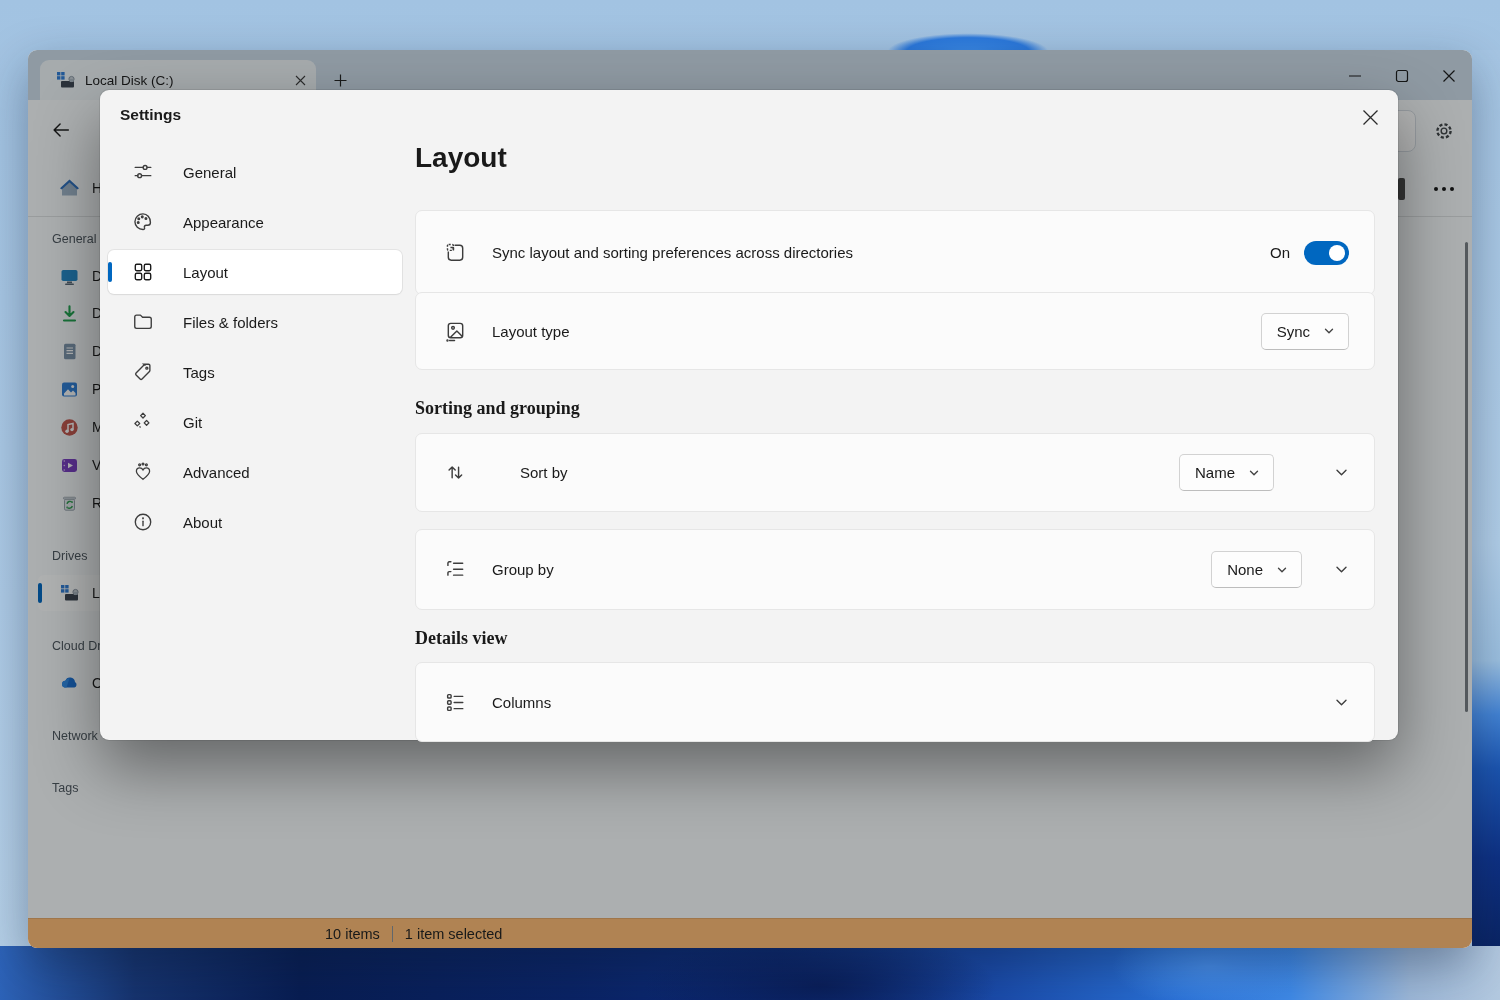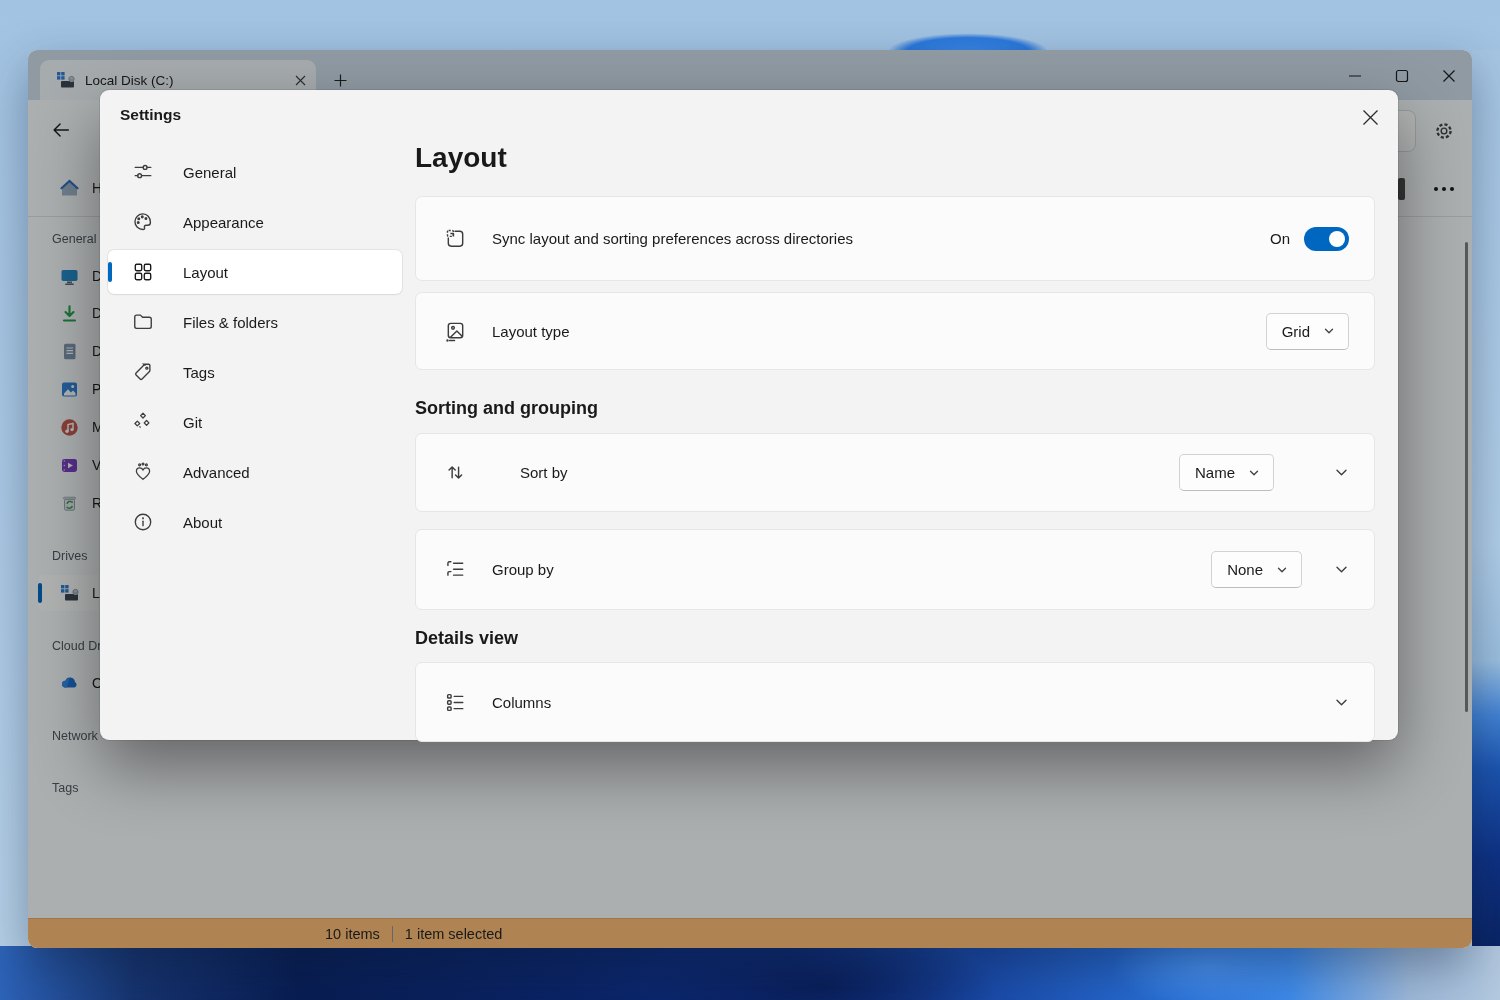--- a/index.html
+++ b/index.html
@@ -63,26 +63,26 @@
   .nav-item.sel { background:#ffffff; box-shadow:0 0 0 1px rgba(0,0,0,.06), 0 1px 2px rgba(0,0,0,.05); }
   .nav-item .npill { position:absolute; left:0; top:12px; width:3.5px; height:20px; border-radius:2px; background:#0067C0; }
   .nic { width:22px; height:22px; flex:0 0 22px; }
 
   .content { left:315px; top:0; width:960px; height:818px; }
   .page-title { left:0; top:52px; font-size:28px; font-weight:700; color:#191919; }
   .card { left:0; width:960px; background:#fbfbfb; border:1px solid #e6e6e6; border-radius:7px;
     display:flex; align-items:center; padding:0 25px 0 28px; }
   .card .ric { width:23px; height:23px; flex:0 0 23px; margin-right:25px; }
   .card .clabel { font-size:15px; color:#1a1a1a; flex:1; }
-  .c1 { top:106px; height:85px; }
+  .c1 { top:120px; height:85px; }
   .c2 { top:202px; height:78px; }
   .c3 { top:343px; height:79px;gap:28px; }
   .c4 { top:439px; height:81px; }
   .c5 { top:572px; height:80px; }
-  .sect { left:0; font-size:18px; font-weight:700; color:#191919; }
+  .sect { left:0; font-size:18px; font-weight:700; color:#191919;font-family:Liberation Serif, serif; }
   .s1 { top:308px; } .s2 { top:538px; }
 
   .toggle-label { font-size:15px; color:#1a1a1a; margin-right:14px; }
   .toggle { width:45px; height:24px; border-radius:13px; background:#0067C0; position:relative; flex:0 0 45px; }
   .toggle .knob { position:absolute; right:4px; top:4px; width:16px; height:16px; border-radius:50%; background:#fff; }
 
   .dropbtn { height:37px; background:#fdfdfd; border:1px solid #d2d2d2; border-bottom-color:#bdbdbd; border-radius:5px;
     display:flex; align-items:center; gap:13px; padding:0 13px 0 15px; font-size:15px; color:#1a1a1a; }
   .expander { width:16px; height:16px; margin-left:31px; display:flex; align-items:center; justify-content:center; }
   .mr0 { margin-left:0; }
@@ -356,21 +356,21 @@
     <div class="abs card c2">
       <svg class="ric" viewBox="0 0 24 24" fill="none" stroke="#3d3d3d" stroke-width="1.5" stroke-linejoin="round">
         <rect x="4.5" y="3.5" width="15" height="15" rx="2.6"></rect>
           <circle cx="9.4" cy="8.2" r="1.4"></circle>
         <path d="M6.8 18 13.4 11.4l5.8 5.8"></path>
           <path d="M5.8 21.4h5.2" stroke-linecap="round"></path>
           <circle cx="3.6" cy="21.4" r="0.5" fill="#3d3d3d"></circle>
         </svg>
       <span class="clabel">Layout type</span>
       <button class="dropbtn">
-        <span>Grid</span>
+        <span>Sync</span>
         <svg width="12" height="12" viewBox="0 0 12 12">
             <path d="M2.5 4.2 6 7.7l3.5-3.5" stroke="#444" stroke-width="1.4" fill="none" stroke-linecap="round" stroke-linejoin="round"></path>
           </svg>
       </button>
     </div>
 
     <div class="abs sect s1">Sorting and grouping</div>
 
     <div class="abs card c3">
       <svg class="ric" viewBox="0 0 24 24" fill="none" stroke="#3d3d3d" stroke-width="1.5" stroke-linecap="round" stroke-linejoin="round">

